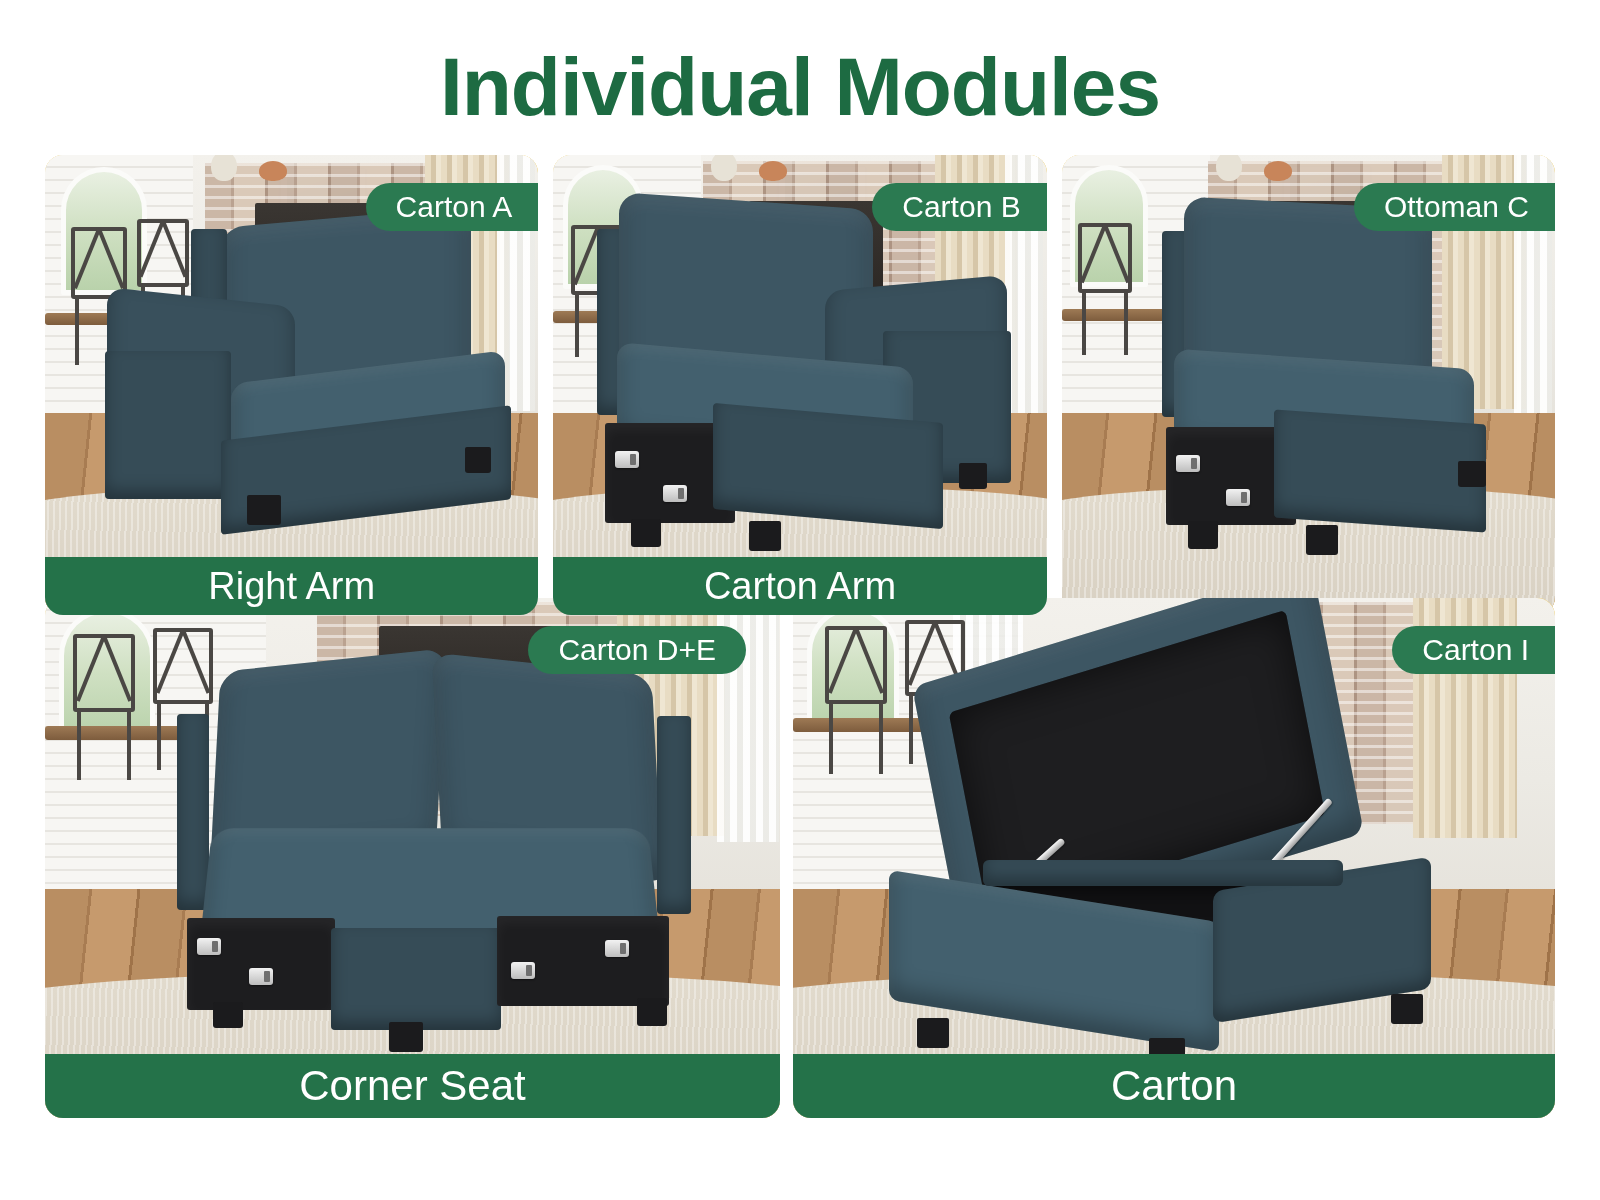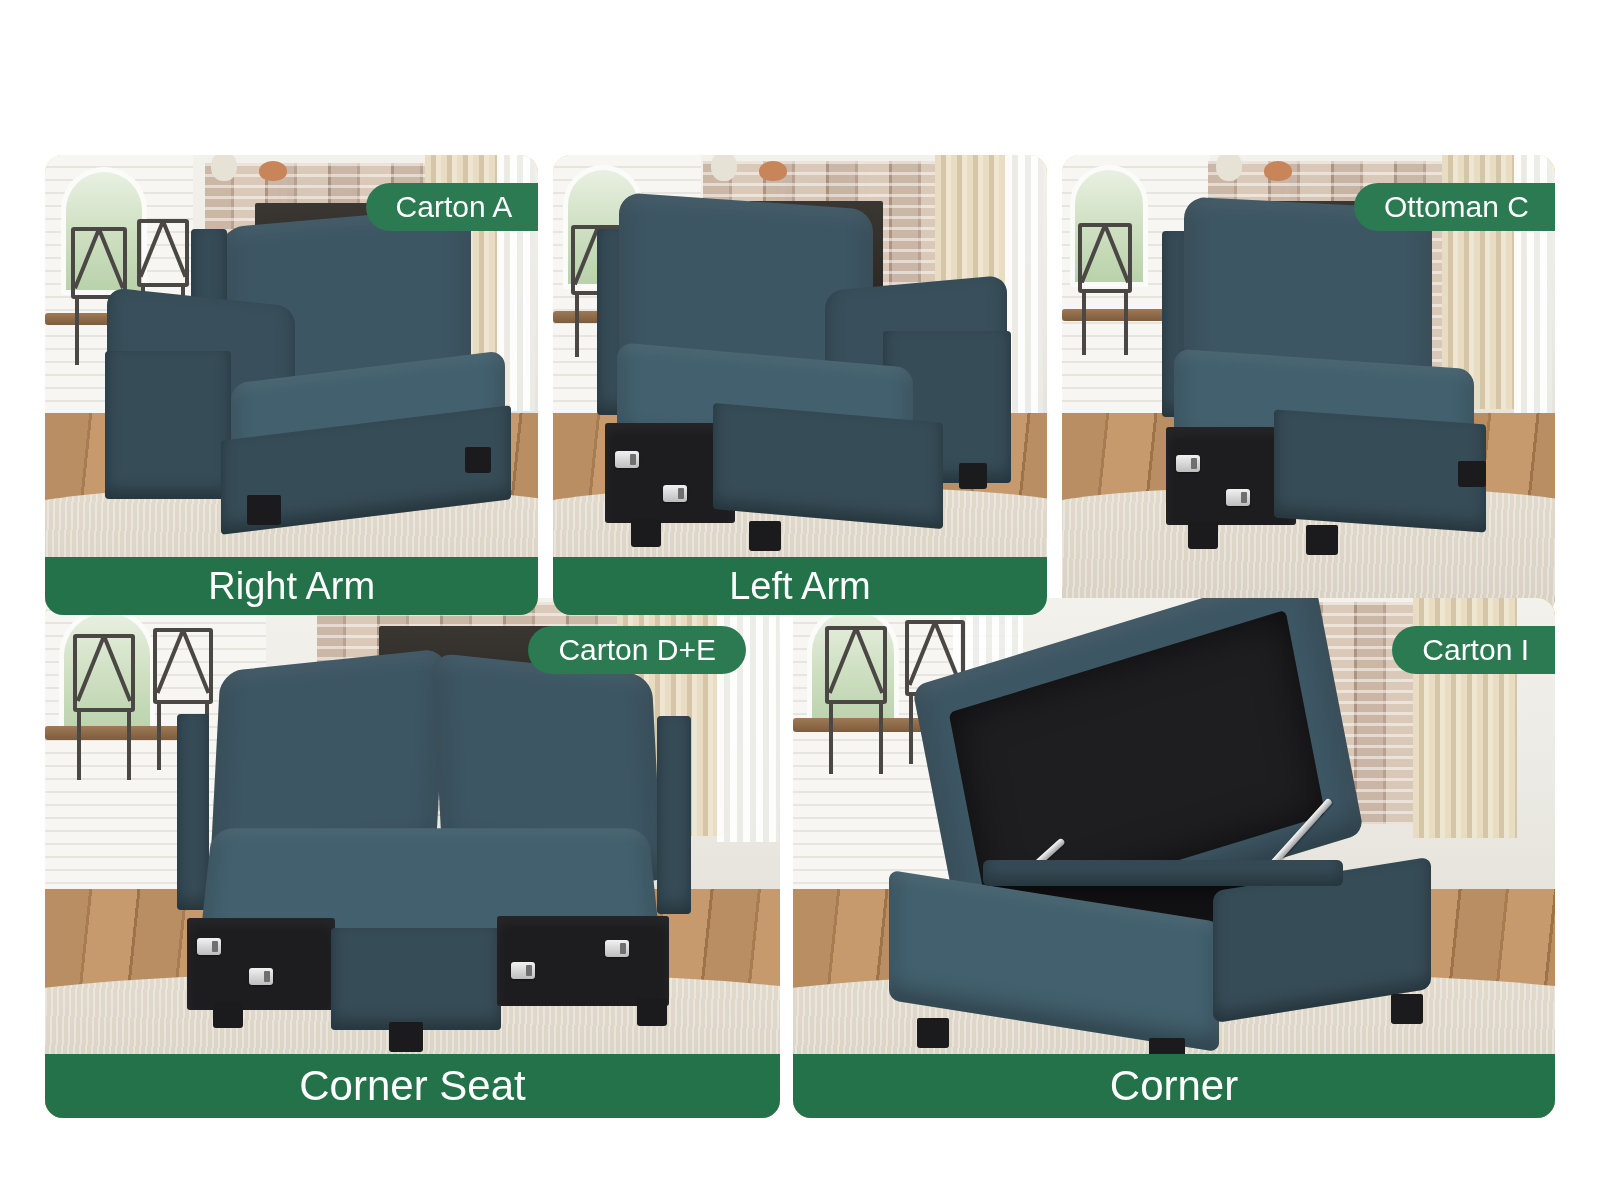--- a/index.html
+++ b/index.html
@@ -225,20 +225,21 @@
     font-size: 38px;
     z-index: 6;
   }
   .grid-bottom .label-bar { height: 64px; font-size: 42px; }
 </style>
 </head>
 <body>
 
 <div id="page">
 
+  <div class="title">Individual Modules</div>
 
   <div class="grid-top">
 
     <div class="card">
       <div class="scene">
         <div class="wall"></div>
         <div class="wall-planks"></div>
         <div class="window" style="left:16px;top:12px;width:86px;height:128px;"></div>
         <div class="frame-art" style="left:236px;top:14px;width:84px;height:58px;"></div>
         <div class="fireplace-stone" style="left:160px;top:8px;width:220px;height:236px;"></div>
@@ -307,21 +308,22 @@
 
         <div class="base-black" style="left:52px;top:268px;width:130px;height:100px;"></div>
         <div class="clip" style="left:62px;top:296px;"></div>
         <div class="clip" style="left:110px;top:330px;"></div>
         <div class="base-fab cord" style="left:160px;top:258px;width:230px;height:106px;transform:skewY(5deg);"></div>
         <div class="foot" style="left:78px;top:364px;width:30px;height:28px;"></div>
         <div class="foot" style="left:196px;top:366px;width:32px;height:30px;"></div>
         <div class="foot" style="left:406px;top:308px;width:28px;height:26px;"></div>
       </div>
 
-      <div class="label-bar">Left Arm</div>
+      <div class="badge">Carton B</div>
+      <div class="label-bar">Carton Arm</div>
     </div>
 
     <div class="card">
       <div class="scene">
         <div class="wall"></div>
         <div class="wall-planks"></div>
         <div class="window" style="left:8px;top:10px;width:78px;height:122px;"></div>
         <div class="frame-art" style="left:222px;top:12px;width:86px;height:58px;"></div>
         <div class="fireplace-stone" style="left:146px;top:6px;width:236px;height:238px;"></div>
         <div class="fireplace-box" style="left:192px;top:46px;width:136px;height:152px;"></div>
@@ -428,17 +430,17 @@
         <div class="storage-void" style="left:200px;top:278px;width:344px;height:112px;border-radius:8px;"></div>
         <div class="cushion-seat cord" style="left:96px;top:298px;width:330px;height:130px;border-radius:10px;transform:skewY(9deg);"></div>
         <div class="base-fab cord" style="left:420px;top:276px;width:218px;height:132px;border-radius:10px;transform:skewY(-9deg);"></div>
         <div class="base-fab cord" style="left:190px;top:262px;width:360px;height:26px;border-radius:6px;"></div>
         <div class="foot" style="left:124px;top:420px;width:32px;height:30px;"></div>
         <div class="foot" style="left:356px;top:440px;width:36px;height:32px;"></div>
         <div class="foot" style="left:598px;top:396px;width:32px;height:30px;"></div>
       </div>
 
       <div class="badge">Carton I</div>
-      <div class="label-bar">Corner</div>
+      <div class="label-bar">Carton</div>
     </div>
   </div>
 
 </div>
 
 </body></html>

